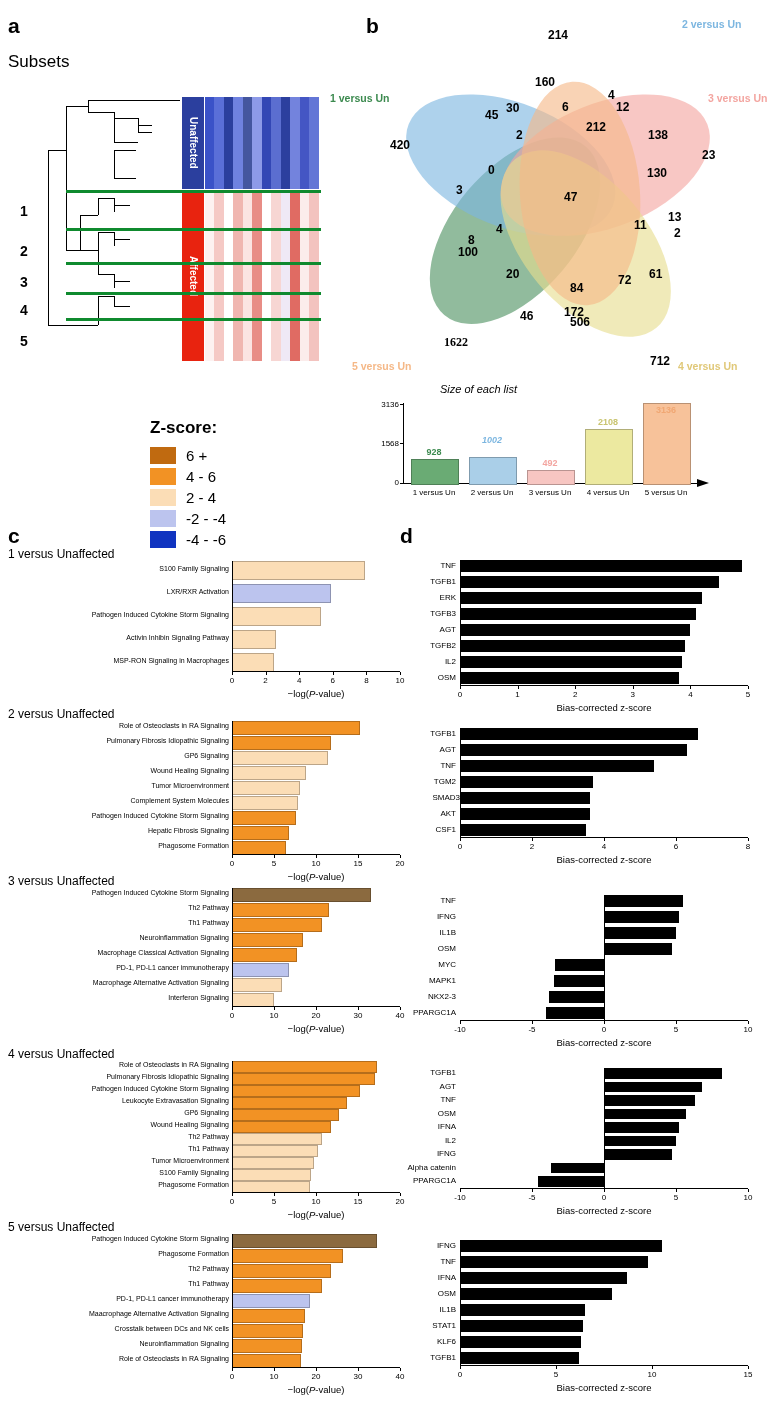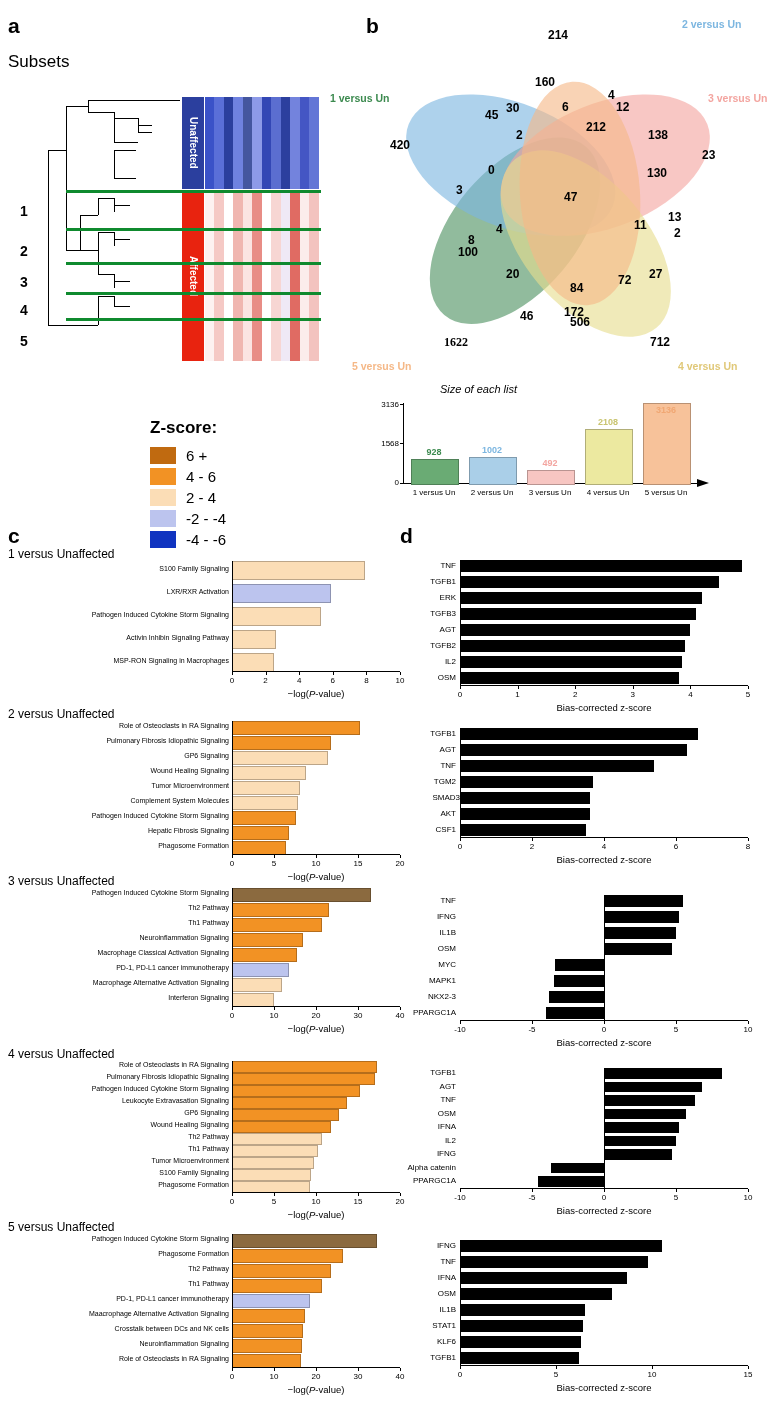--- a/index.html
+++ b/index.html
@@ -169,26 +169,26 @@
   <div class="venn-num" style="left:234px;top:190px;font-size:12px;">47</div>
   <div class="venn-num" style="left:304px;top:218px;">11</div>
   <div class="venn-num" style="left:338px;top:210px;">13</div>
   <div class="venn-num" style="left:166px;top:222px;">4</div>
   <div class="venn-num" style="left:344px;top:226px;">2</div>
   <div class="venn-num" style="left:138px;top:233px;">8</div>
   <div class="venn-num" style="left:128px;top:245px;">100</div>
   <div class="venn-num" style="left:176px;top:267px;">20</div>
   <div class="venn-num" style="left:240px;top:281px;">84</div>
   <div class="venn-num" style="left:288px;top:273px;">72</div>
-  <div class="venn-num" style="left:319px;top:267px;">27</div>
+  <div class="venn-num" style="left:319px;top:267px;">61</div>
   <div class="venn-num" style="left:190px;top:309px;">46</div>
   <div class="venn-num" style="left:234px;top:305px;">172</div>
   <div class="venn-num" style="left:240px;top:315px;">506</div>
   <div class="venn-num" style="left:114px;top:335px;font-family:Liberation Serif, serif;">1622</div>
-  <div class="venn-num" style="left:320px;top:335px;">712</div>
+  <div class="venn-num" style="left:320px;top:354px;">712</div>
 </div>
 
 <div id="sizechart">
   <div style="position:absolute;left:95px;top:0;font-size:11px;font-style:italic;">Size of each list</div>
 
   <div class="axis-line" style="left:58px;top:20px;width:1px;height:80px;"></div>
   <div class="axis-line" style="left:58px;top:100px;width:300px;height:1px;"></div>
   <svg style="position:absolute;left:352px;top:94px;" width="16" height="14">
       <polygon points="0,2 12,6 0,10" fill="#000"></polygon>
     </svg>
@@ -200,21 +200,21 @@
   <div class="tickmark-h" style="left:55px;top:60px;"></div>
   <div class="tickmark-h" style="left:55px;top:21px;"></div>
 
   <div class="sbar" style="left:66px;width:46px;height:24px;background:#6aab74;top:76px;"></div>
   <div class="sbar" style="left:124px;width:46px;height:26px;background:#aacfe8;top:74px;"></div>
   <div class="sbar" style="left:182px;width:46px;height:13px;background:#f7c6c2;top:87px;"></div>
   <div class="sbar" style="left:240px;width:46px;height:54px;background:#ece9a0;top:46px;"></div>
   <div class="sbar" style="left:298px;width:46px;height:80px;background:#f7c29a;top:20px;"></div>
 
   <div class="sval" style="left:66px;width:46px;top:64px;color:#3c8a4f;">928</div>
-  <div class="sval" style="left:124px;width:46px;top:62px;color:#7cb6e0;">1002</div>
+  <div class="sval" style="left:124px;width:46px;top:52px;color:#7cb6e0;font-style:italic;">1002</div>
   <div class="sval" style="left:182px;width:46px;top:75px;color:#f3a5a0;">492</div>
   <div class="sval" style="left:240px;width:46px;top:34px;color:#c9c470;">2108</div>
   <div class="sval" style="left:298px;width:46px;top:22px;color:#f0a773;">3136</div>
 
   <div class="scat" style="left:60px;width:58px;top:105px;">1 versus Un</div>
   <div class="scat" style="left:118px;width:58px;top:105px;">2 versus Un</div>
   <div class="scat" style="left:176px;width:58px;top:105px;">3 versus Un</div>
   <div class="scat" style="left:234px;width:58px;top:105px;">4 versus Un</div>
   <div class="scat" style="left:292px;width:58px;top:105px;">5 versus Un</div>
 </div>

